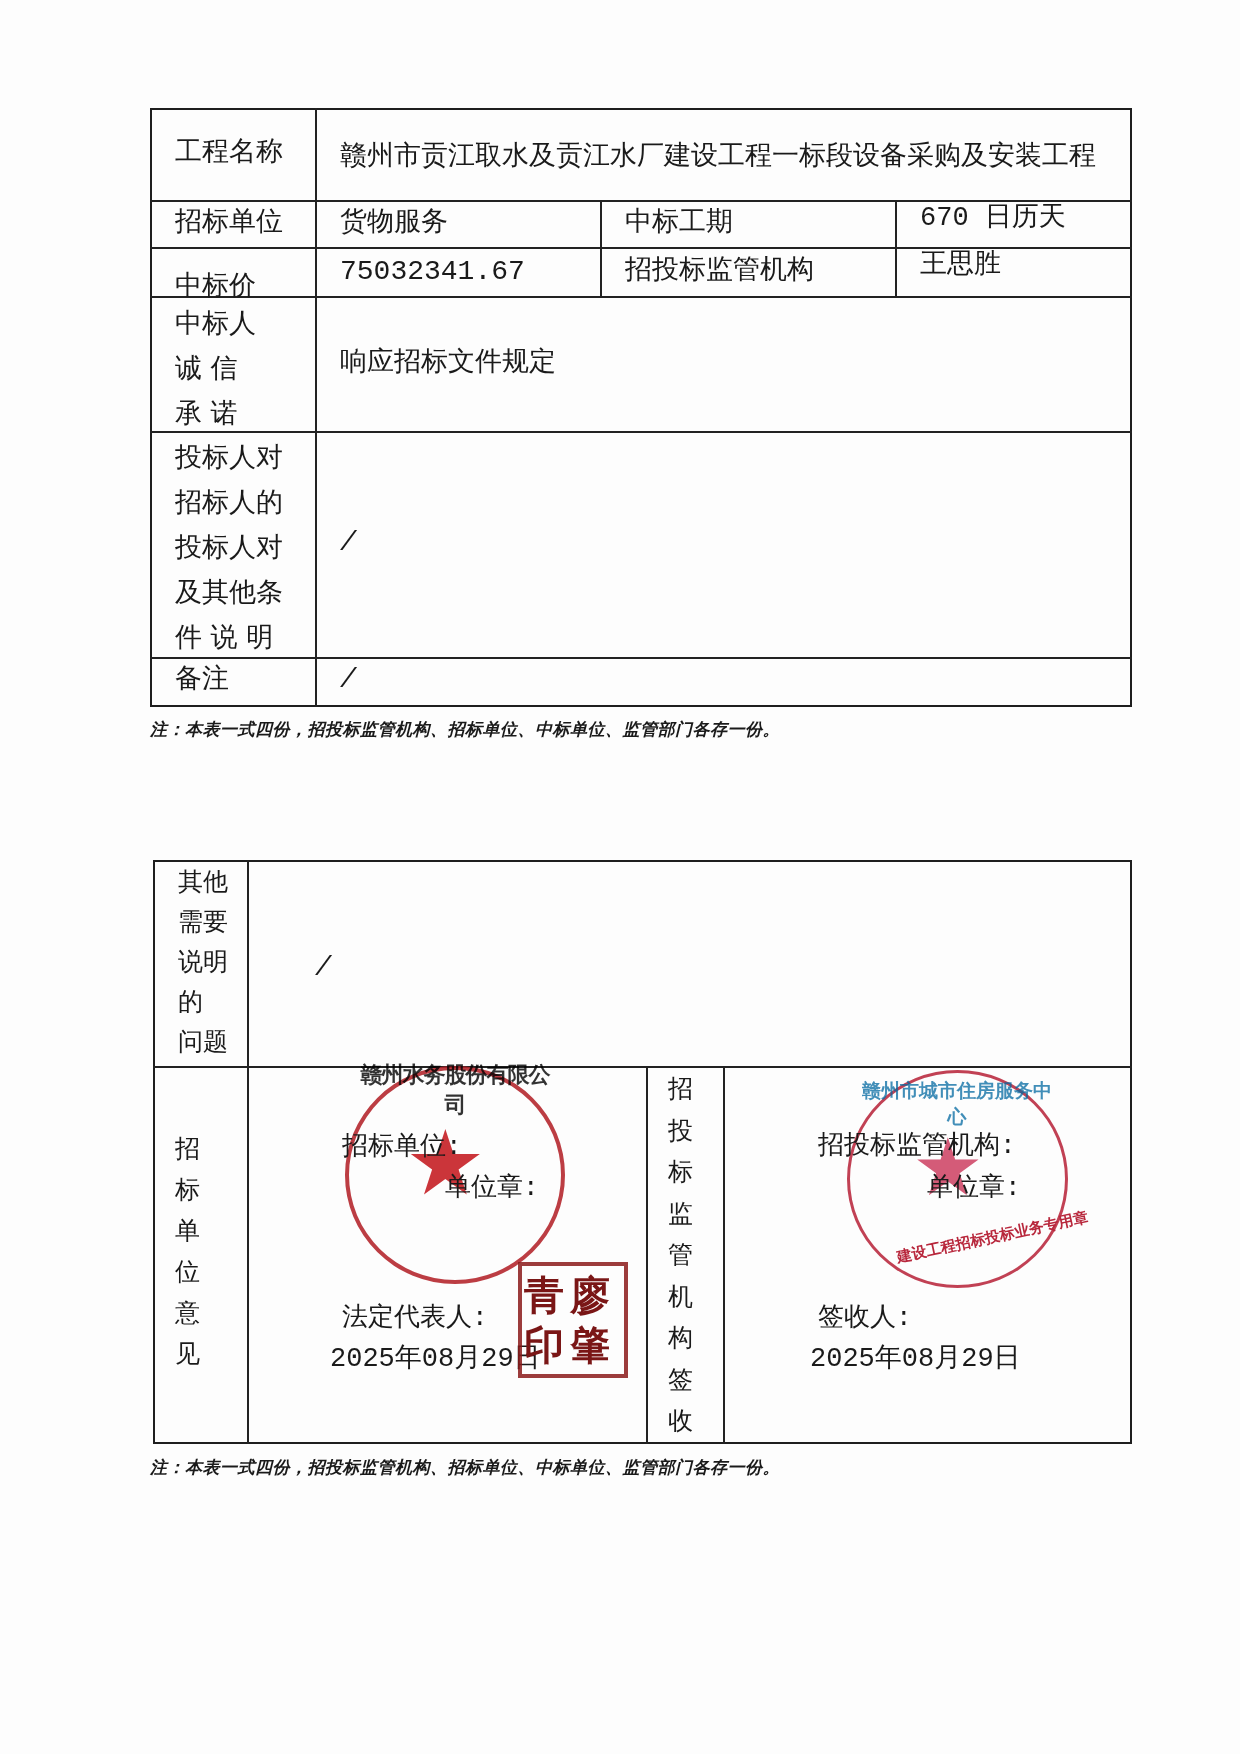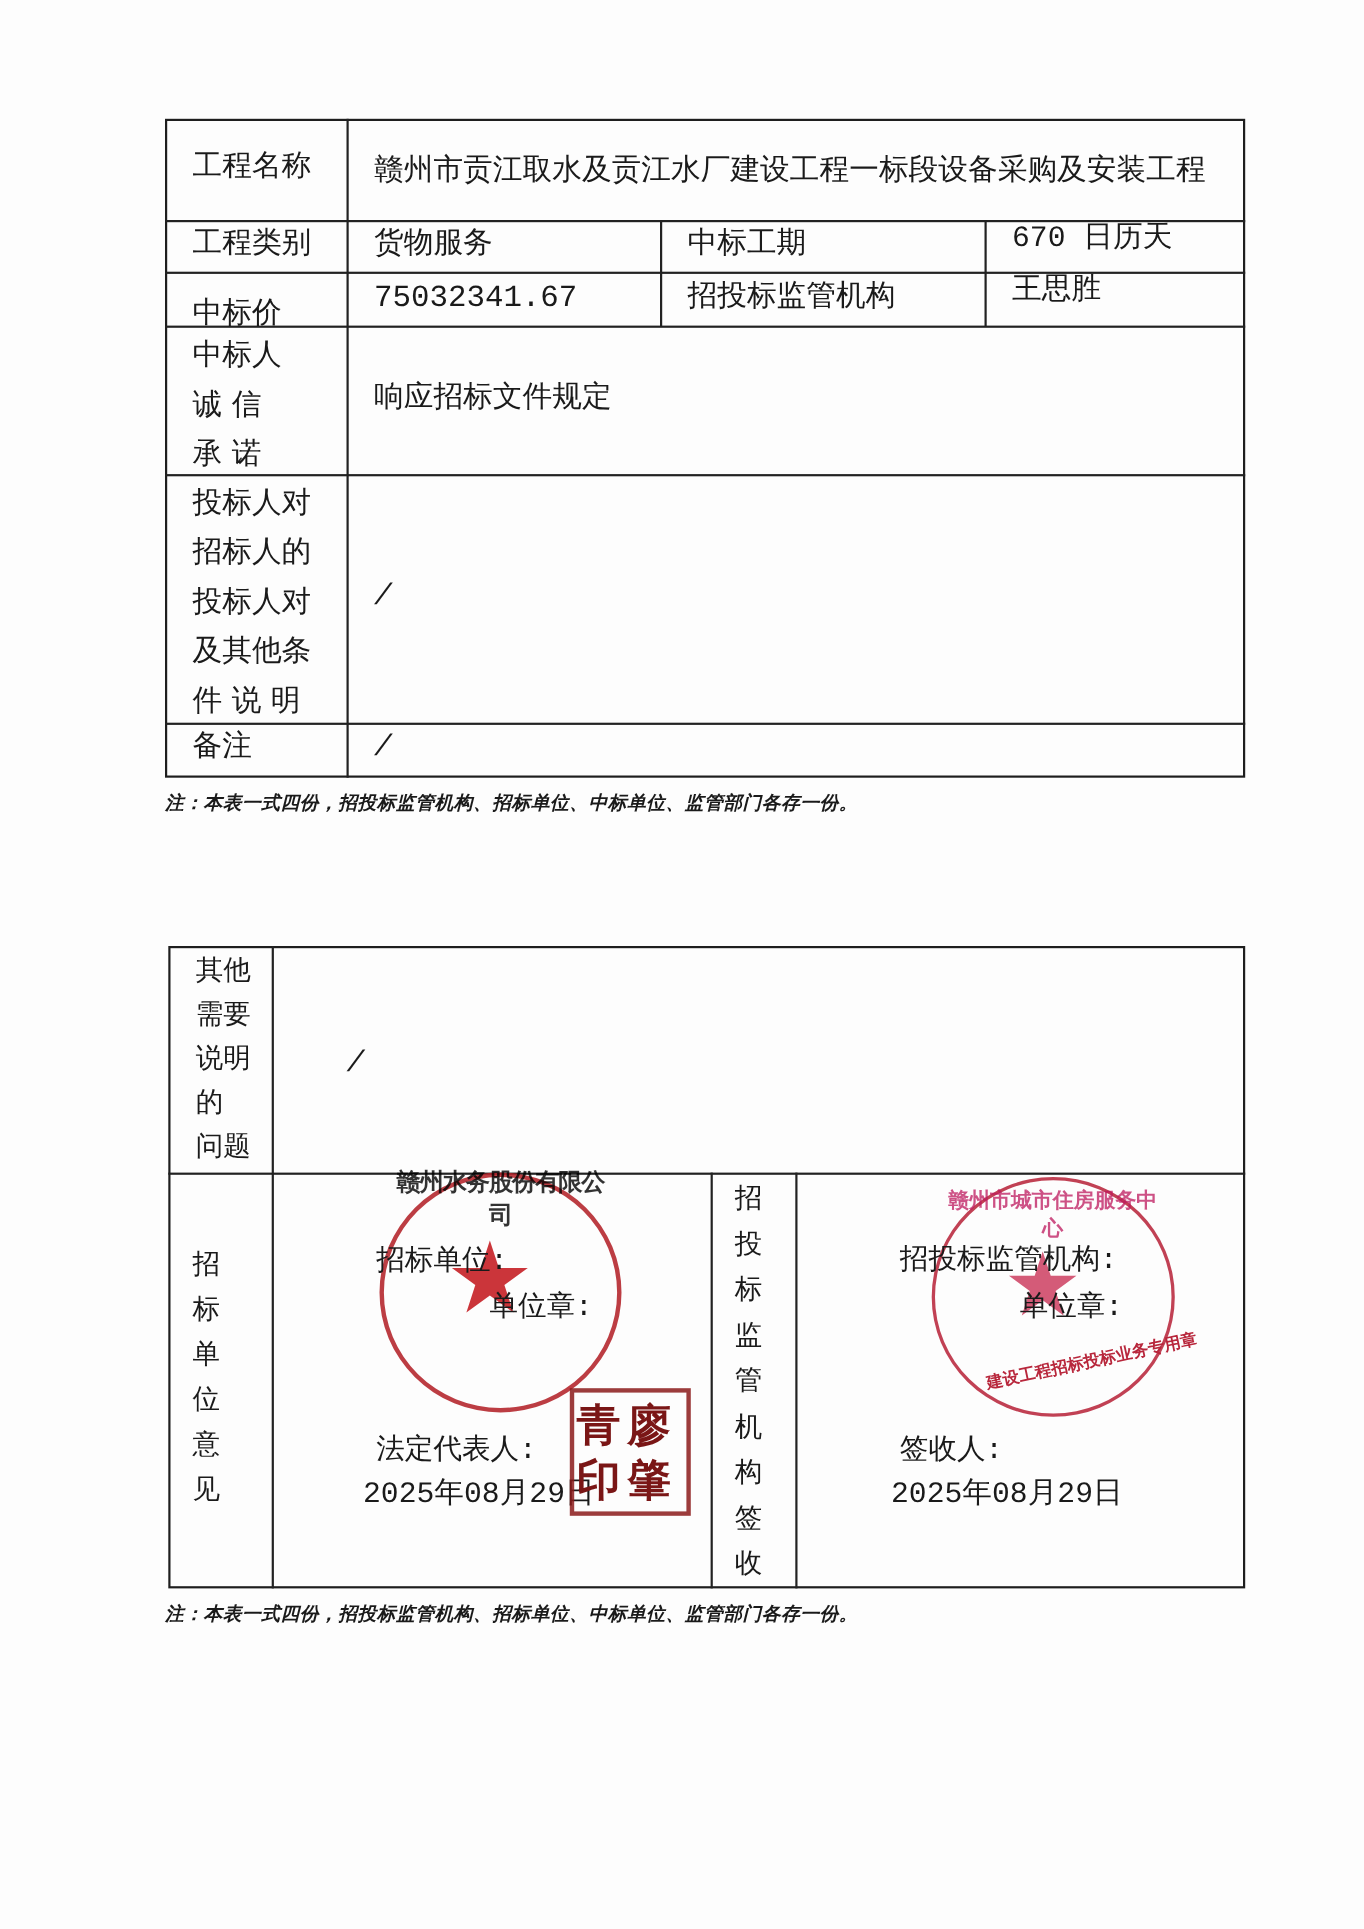--- a/index.html
+++ b/index.html
@@ -33,21 +33,21 @@
 <div class="line-h" style="left:150px;top:431px;width:982px;"></div>
 <div class="line-h" style="left:150px;top:657px;width:982px;"></div>
 
 <div class="line-v" style="left:315px;top:108px;height:599px;"></div>
 <div class="line-v" style="left:600px;top:200px;height:97px;"></div>
 <div class="line-v" style="left:895px;top:200px;height:97px;"></div>
 
 <div class="txt" style="left:175px;top:140px;">工程名称</div>
 <div class="abs" style="left:340px;top:112px;width:785px;font-size:27px;line-height:45px;margin-top:20px;">赣州市贡江取水及贡江水厂建设工程一标段设备采购及安装工程</div>
 
-<div class="txt" style="left:175px;top:210px;">工程类别</div>
+<div class="txt" style="left:175px;top:210px;">招标单位</div>
 <div class="txt" style="left:340px;top:210px;">货物服务</div>
 <div class="txt" style="left:625px;top:210px;">中标工期</div>
 <div class="txt" style="left:920px;top:205px;">670 日历天</div>
 
 <div class="txt" style="left:175px;top:274px;">中标价</div>
 <div class="txt" style="left:340px;top:258px;font-size:28px;">75032341.67</div>
 <div class="txt" style="left:625px;top:258px;">招投标监管机构</div>
 <div class="txt" style="left:920px;top:252px;">王思胜</div>
 
 <div class="vtxt" style="left:175px;top:300px;width:120px;">
@@ -117,21 +117,21 @@
   <span>监</span>
   <span>管</span>
   <span>机</span>
   <span>构</span>
   <span>签</span>
   <span>收</span>
 </div>
 
 <div class="stamp-circle pink" style="left:847px;top:1070px;width:215px;height:212px;border-width:3px;"></div>
 <div class="star pink" style="left:912px;top:1128px;font-size:80px;">★</div>
-<div class="arc-text" style="left:862px;top:1078px;width:190px;text-align:center;font-size:19px;color:#be185d;opacity:0.75;">赣州市城市住房服务中心</div>
+<div class="arc-text" style="left:862px;top:1078px;width:190px;text-align:center;font-size:19px;color:#0369a1;opacity:0.75;">赣州市城市住房服务中心</div>
 <div class="bottom-arc" style="left:895px;top:1228px;transform:rotate(-12deg);">建设工程招标投标业务专用章</div>
 
 <div class="txt" style="left:818px;top:1133px;font-size:26px;">招投标监管机构:</div>
 <div class="txt" style="left:927px;top:1175px;font-size:26px;">单位章:</div>
 <div class="txt" style="left:818px;top:1305px;font-size:26px;">签收人:</div>
 <div class="txt" style="left:810px;top:1346px;font-size:27px;">2025年08月29日</div>
 
 <div class="note" style="left:150px;top:1456px;">注：本表一式四份，招投标监管机构、招标单位、中标单位、监管部门各存一份。</div>
 
 </body></html>

